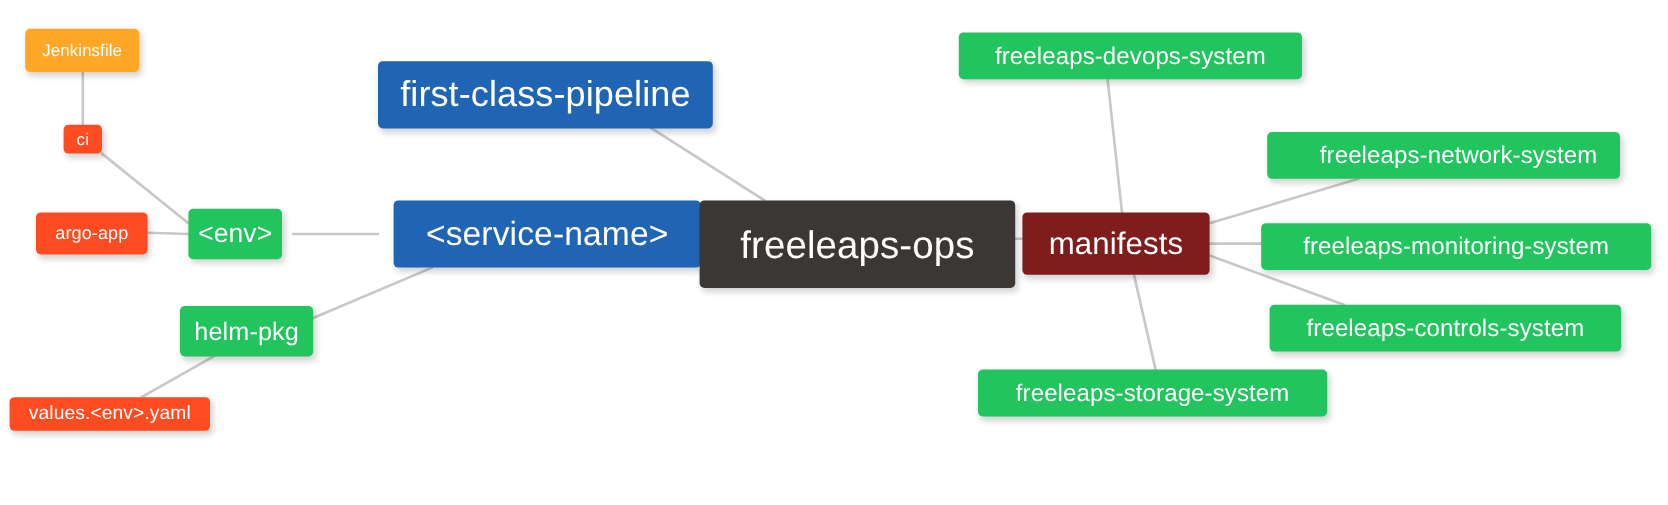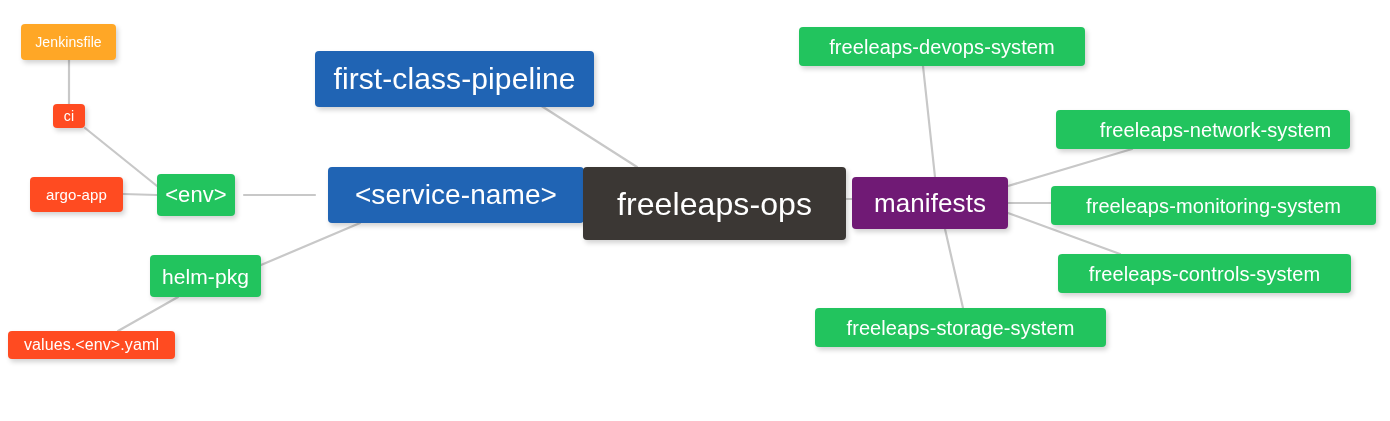--- a/index.html
+++ b/index.html
@@ -84,21 +84,21 @@
       </div>
       <div class="node" style="left: 315px; top: 35px; width: 279px; height: 56px; background: rgb(32, 100, 180); font-size: 30px; margin-top: 16px;">
         <span class="node-label">first-class-pipeline</span>
       </div>
       <div class="node" style="left: 315px; top: 167px; width: 256px; height: 56px; background: rgb(32, 100, 180); font-size: 28px; margin-left: 13px;">
         <span class="node-label">&lt;service-name&gt;</span>
       </div>
       <div class="node" style="left: 583px; top: 167px; width: 263px; height: 73px; background: rgb(59, 55, 52); font-size: 32px;">
         <span class="node-label">freeleaps-ops</span>
       </div>
-      <div class="node" style="left: 852px; top: 177px; width: 156px; height: 52px; background: #701a75; font-size: 26px;">
+      <div class="node" style="left: 852px; top: 177px; width: 156px; height: 52px; background: #7f1d1d; font-size: 26px;">
         <span class="node-label">manifests</span>
       </div>
       <div class="node" style="left: 799px; top: 27px; width: 286px; height: 39px; background: rgb(34, 196, 94); font-size: 20px;">
         <span class="node-label">freeleaps-devops-system</span>
       </div>
       <div class="node" style="left: 1056px; top: 110px; width: 294px; height: 39px; background: rgb(34, 196, 94); font-size: 20px; padding-left: 25px;">
         <span class="node-label">freeleaps-network-system</span>
       </div>
       <div class="node" style="left: 1051px; top: 186px; width: 325px; height: 39px; background: rgb(34, 196, 94); font-size: 20px;">
         <span class="node-label">freeleaps-monitoring-system</span>

